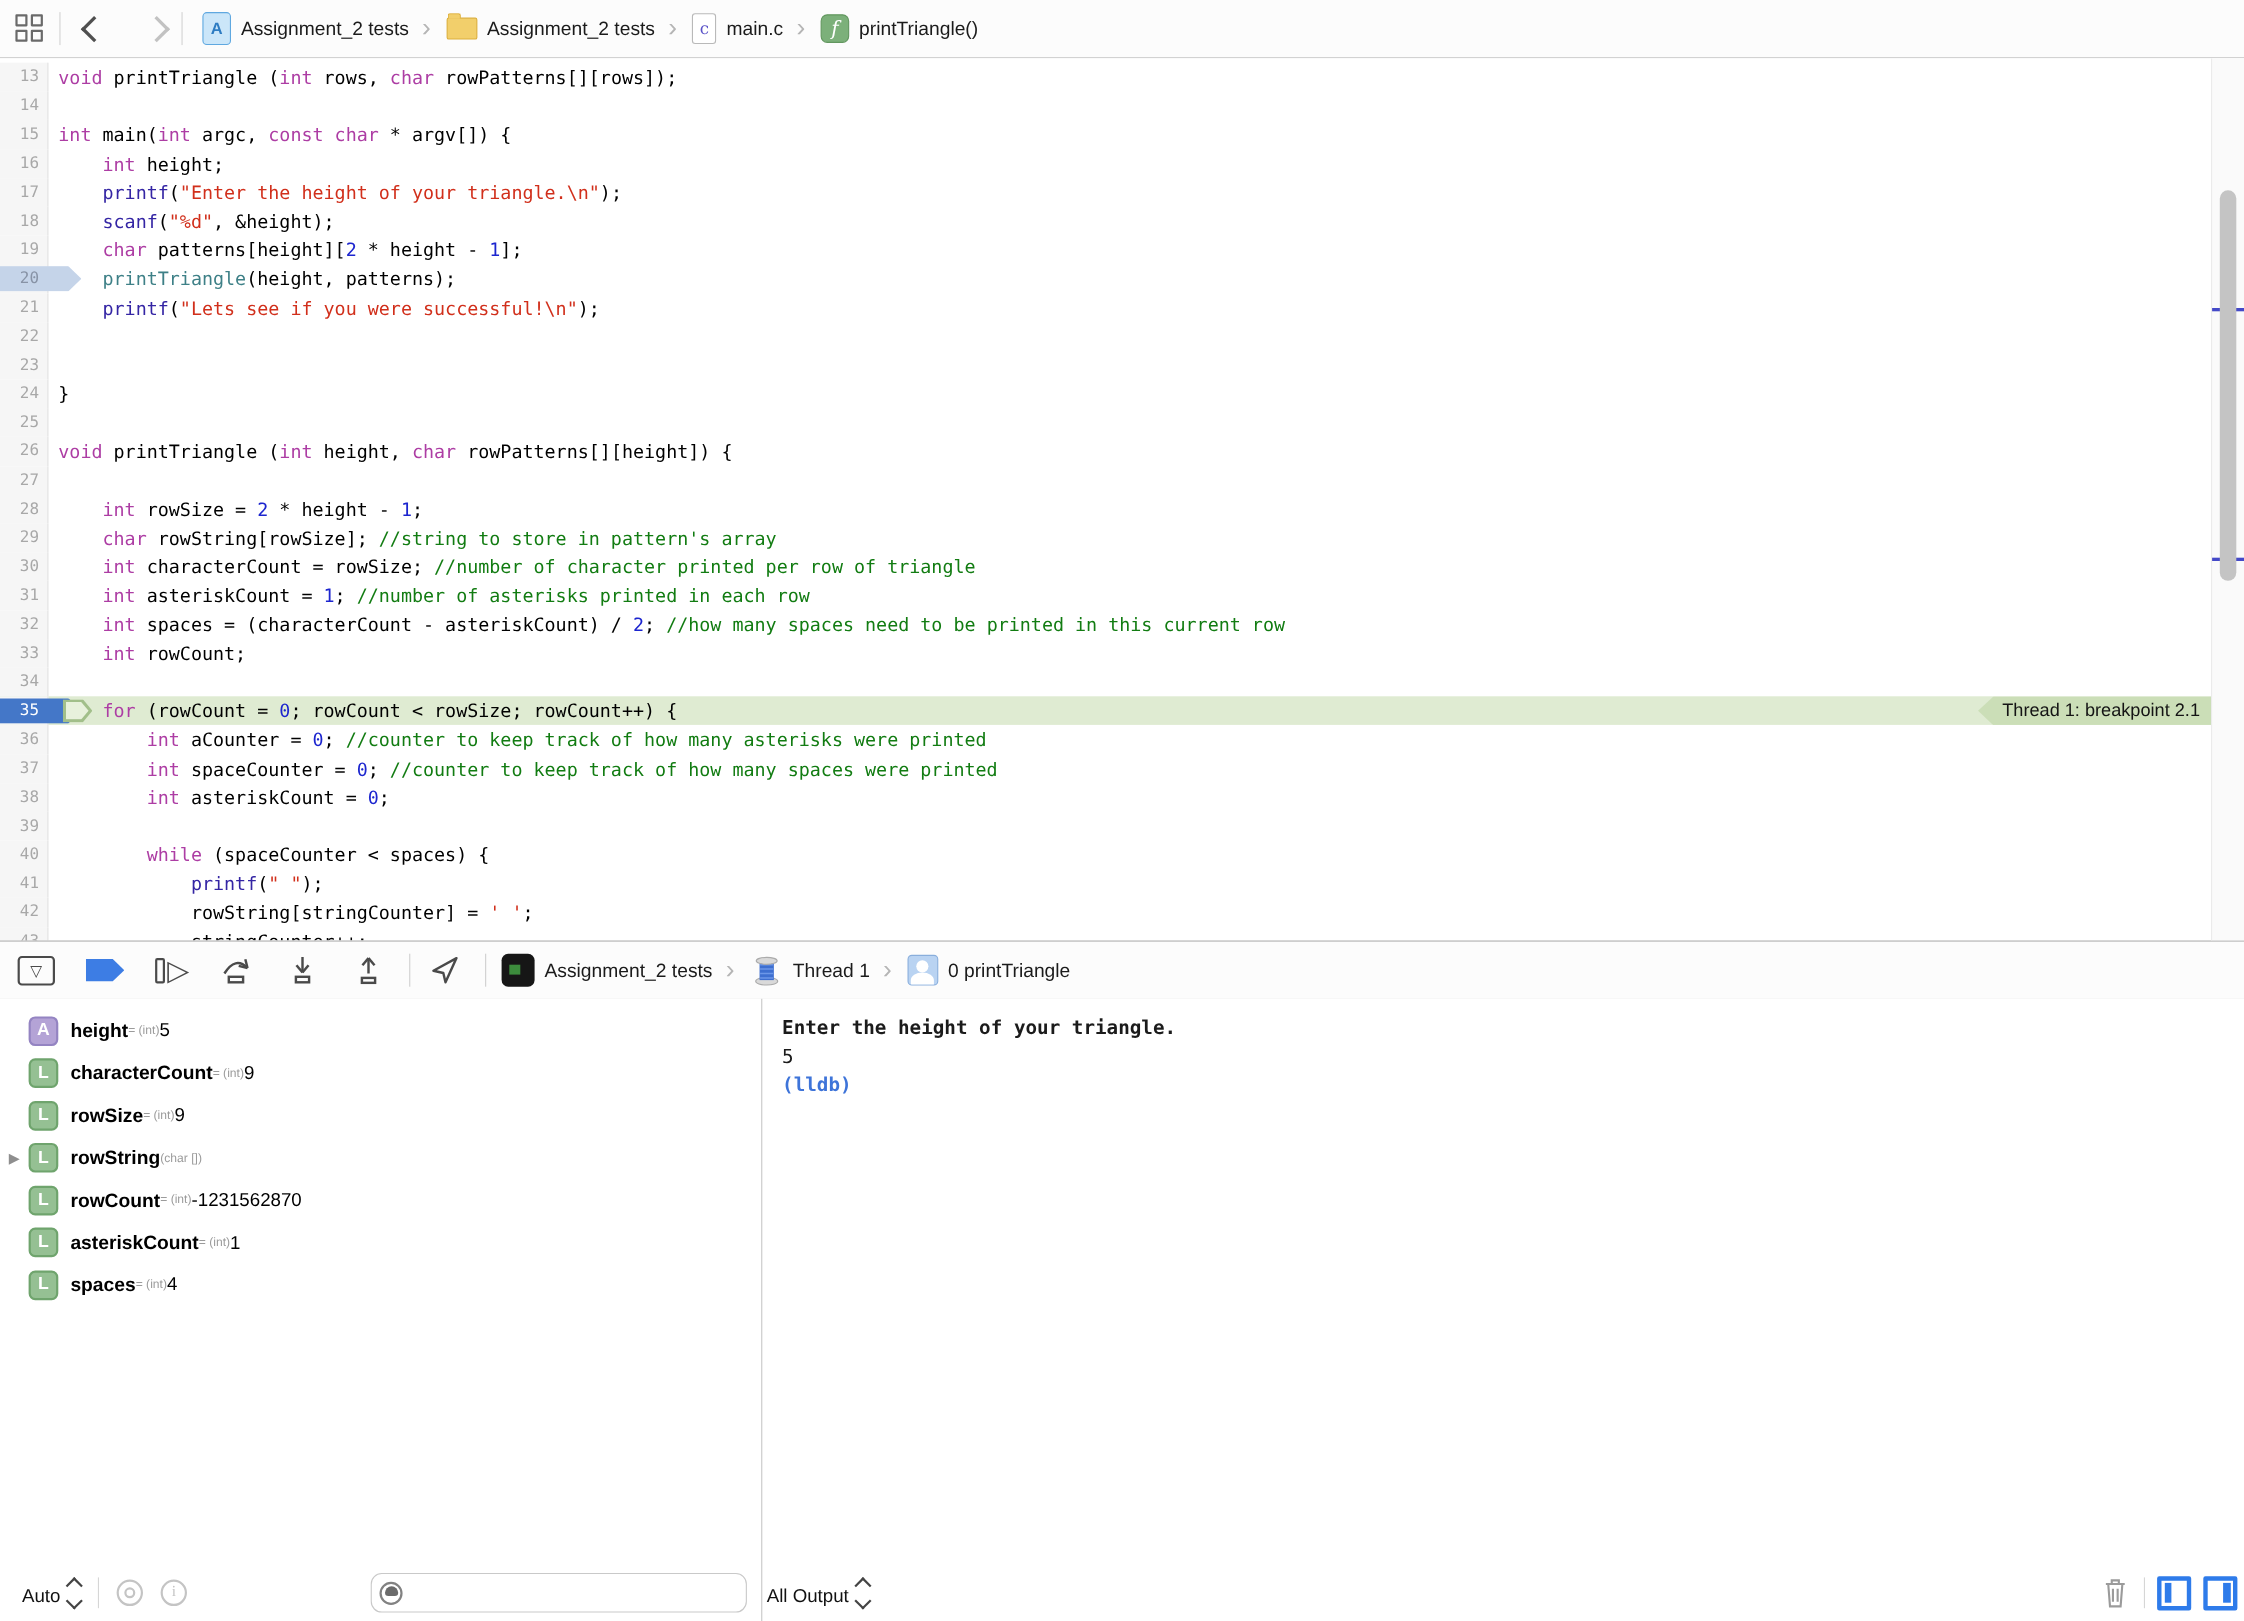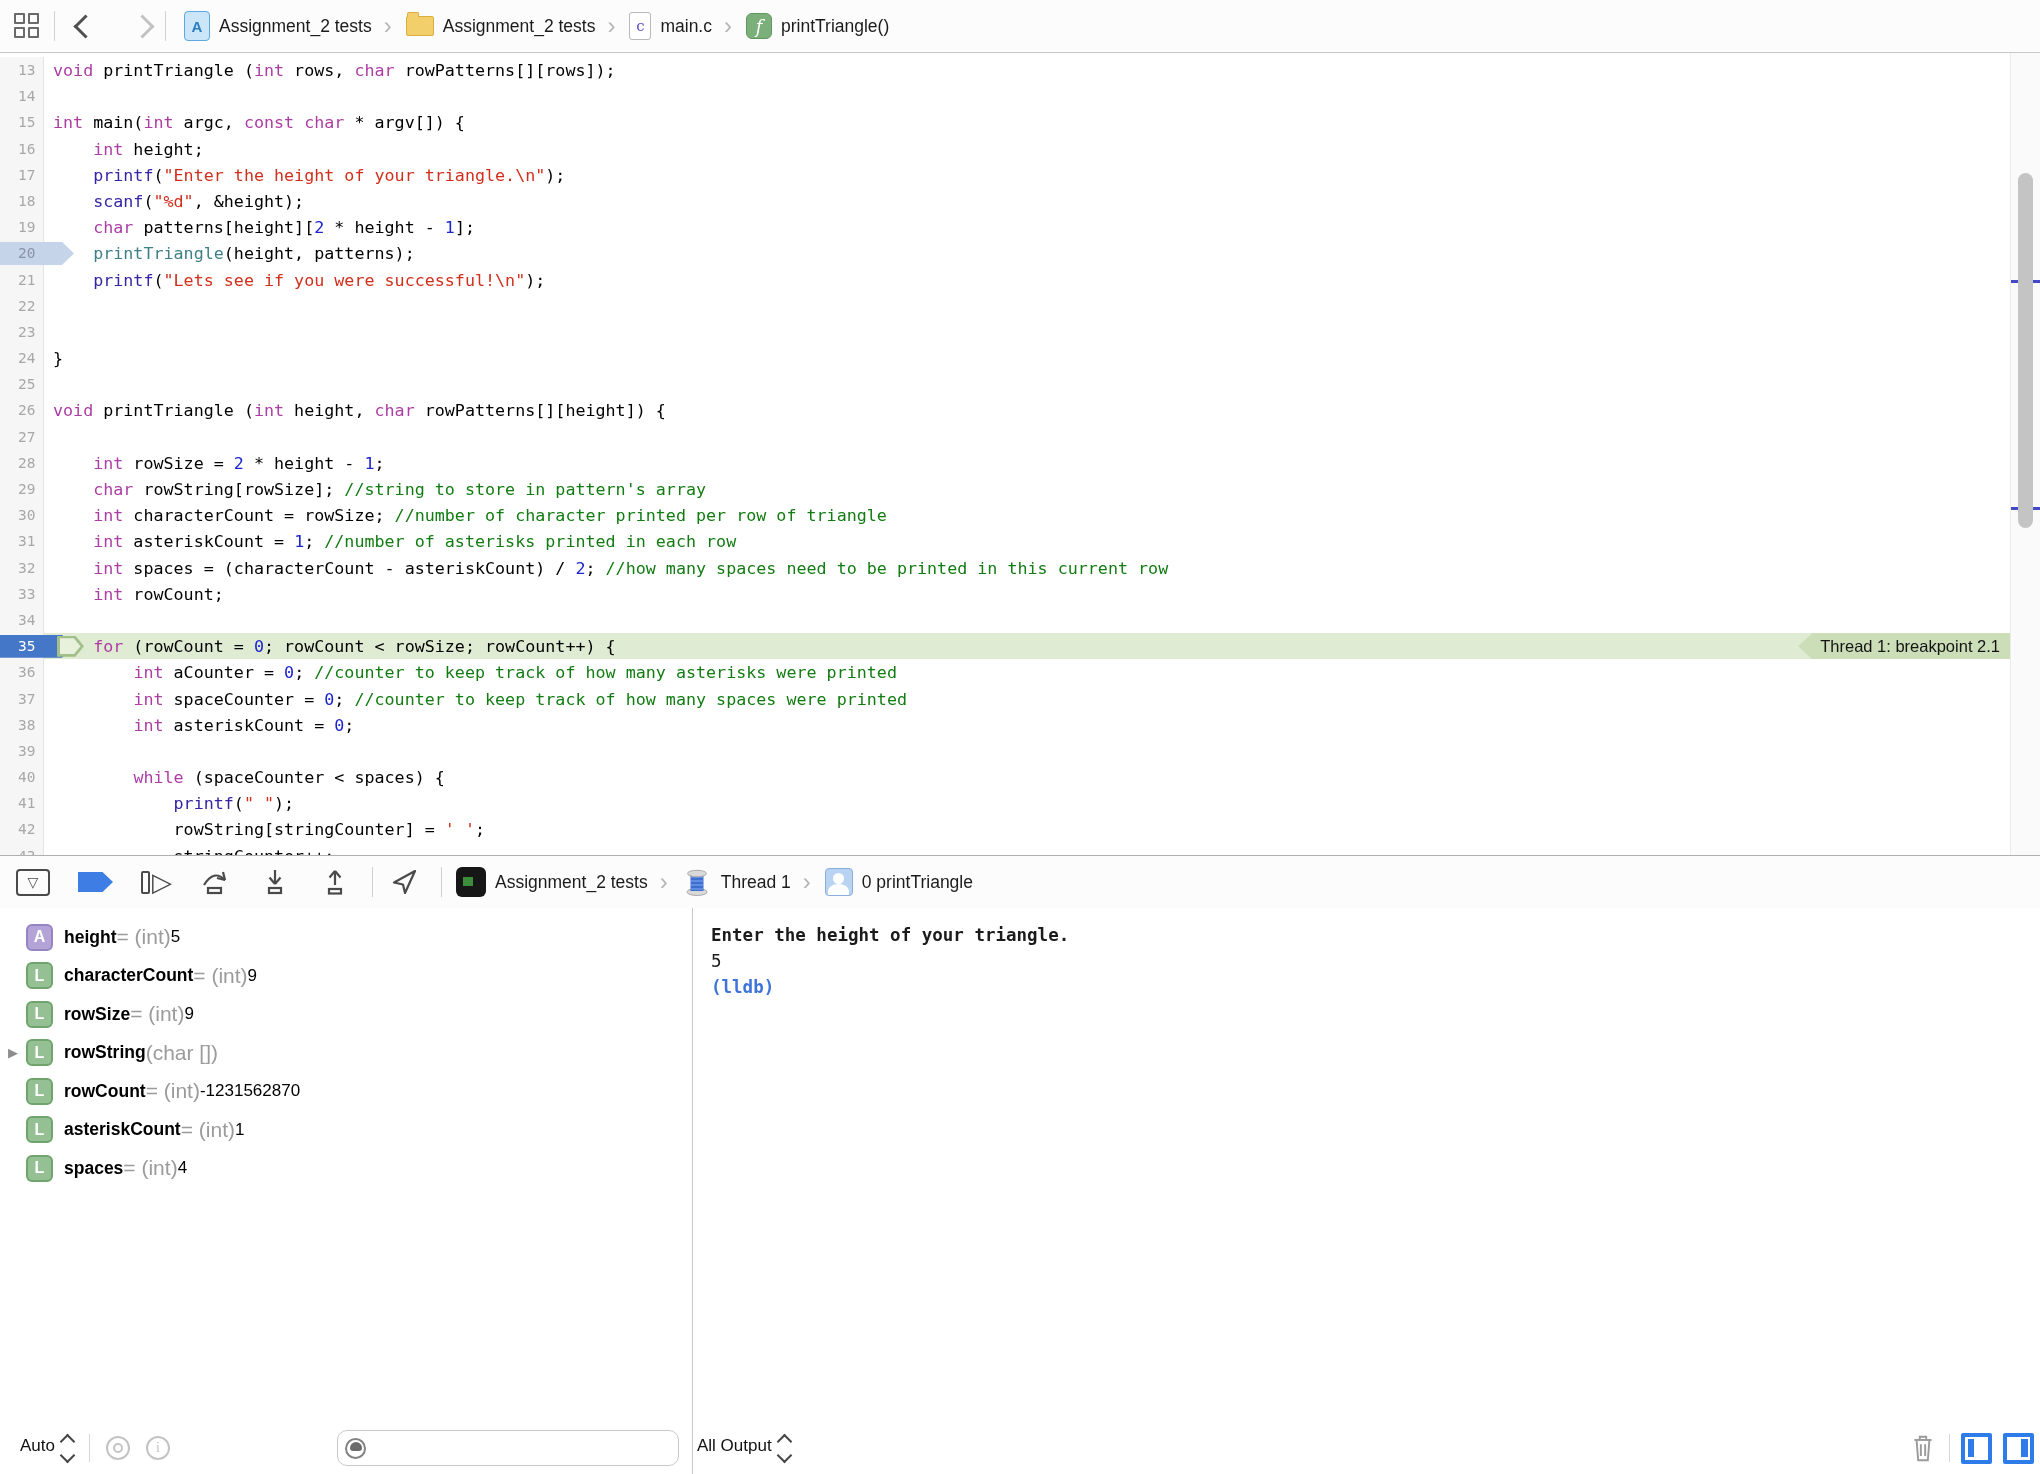--- a/index.html
+++ b/index.html
@@ -57,28 +57,28 @@
   .debugarea{position:absolute;top:908px;left:0;right:0;bottom:0;background:#fff;}
   .varspane{position:absolute;left:0;top:0;bottom:0;width:693px;border-right:1px solid #C8C8C8;box-sizing:border-box;}
   .conspane{position:absolute;left:693px;top:0;right:0;bottom:0;}
   .vars-list{padding-top:10px;}
   .vrow{height:38.5px;display:flex;align-items:center;}
   .disc{width:26px;flex:0 0 26px;text-align:center;font-size:13px;color:#8E8E8E;}
   .vbadge{width:27px;height:27px;border-radius:6px;display:flex;align-items:center;justify-content:center;color:#fff;font-weight:bold;font-size:16px;margin-right:11px;box-sizing:border-box;}
   .bA{background:#B4A3D6;border:2px solid #9484C2;}
   .bL{background:#95C093;border:2px solid #6FA46D;}
   .vname{font-weight:bold;font-size:17.5px;color:#000;}
-  .vgray{color:#9B9B9B;font-size:21px;}
+  .vgray{color:#9B9B9B;font-size:11px;}
   .vval{color:#000;font-size:17px;}
   .console-out{padding:14px 0 0 18px;font-family:"DejaVu Sans Mono",monospace;font-size:17.5px;line-height:26px;white-space:pre;}
   .cl-b{font-weight:bold;}
   .cl-p{font-weight:bold;color:#3E74D9;}
   
   .vfooter{position:absolute;left:0;right:0;bottom:0;height:52px;display:flex;align-items:center;}
-  .scopectl{margin-left:20px;display:flex;align-items:flex-start;font-size:17px;color:#111;}
+  .scopectl{margin-left:20px;display:flex;align-items:flex-end;font-size:17px;color:#111;}
   .ud{display:inline-flex;flex-direction:column;margin-left:7px;gap:3px;}
   .ud i{width:9px;height:9px;border-left:2px solid #444;border-top:2px solid #444;transform:rotate(45deg);}
   .ud i.dn{transform:rotate(225deg);}
   .f-sep{width:1px;height:28px;background:#D6D6D6;margin-left:16px;}
   .eyeicon{width:24px;height:24px;border:2px solid #C4C4C4;border-radius:50%;margin-left:16px;position:relative;box-sizing:border-box;}
   .eyeicon::after{content:"";position:absolute;left:5px;top:5px;width:10px;height:10px;border:2px solid #C4C4C4;border-radius:50%;box-sizing:border-box;}
   .infoicon{width:24px;height:24px;border:2px solid #C4C4C4;border-radius:50%;margin-left:16px;color:#C4C4C4;font-size:14px;display:flex;align-items:center;justify-content:center;font-family:"Liberation Serif",serif;box-sizing:border-box;}
   .filterfield{position:absolute;left:337px;top:8px;width:342px;height:36px;border:1.5px solid #C9C9C9;border-radius:10px;box-sizing:border-box;display:flex;align-items:center;background:#fff;}
   .filtericon{width:21px;height:21px;border:2px solid #828282;border-radius:50%;margin-left:7px;position:relative;box-sizing:border-box;overflow:hidden;}
   .filtericon::after{content:"";position:absolute;left:2.5px;top:2px;width:12px;height:9px;background:#6B6B6B;border-radius:6px 6px 3px 3px;}

